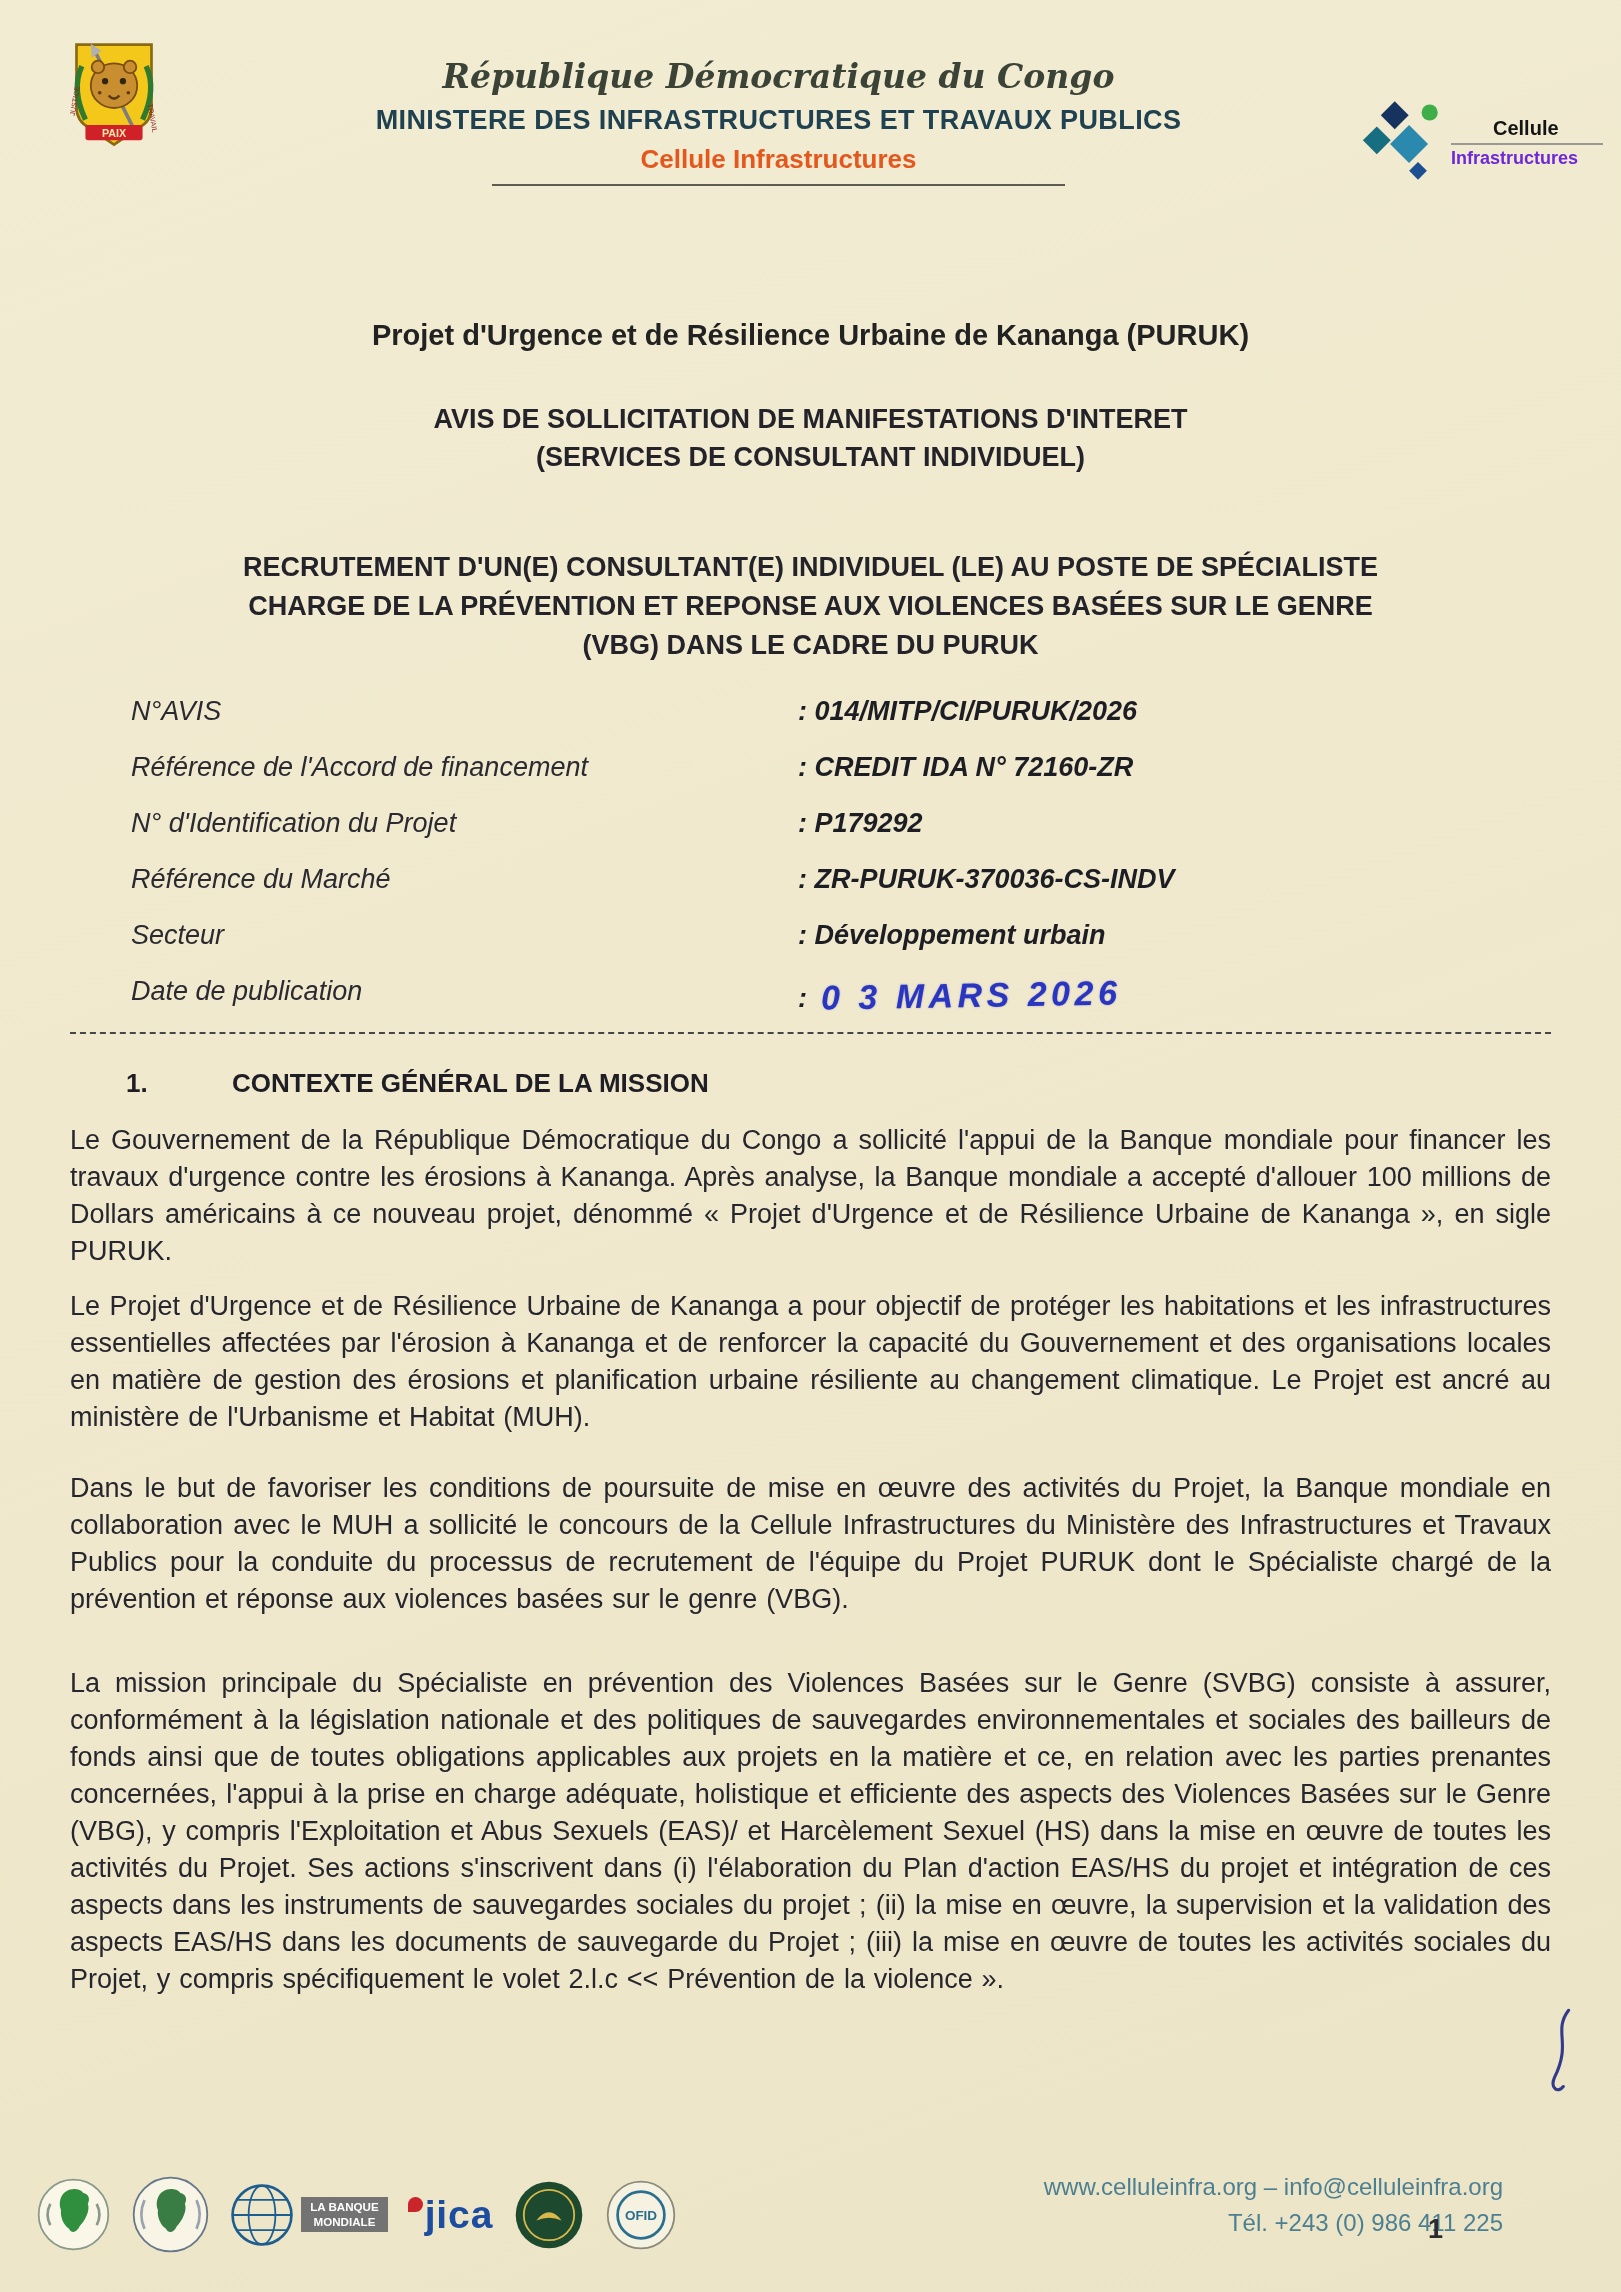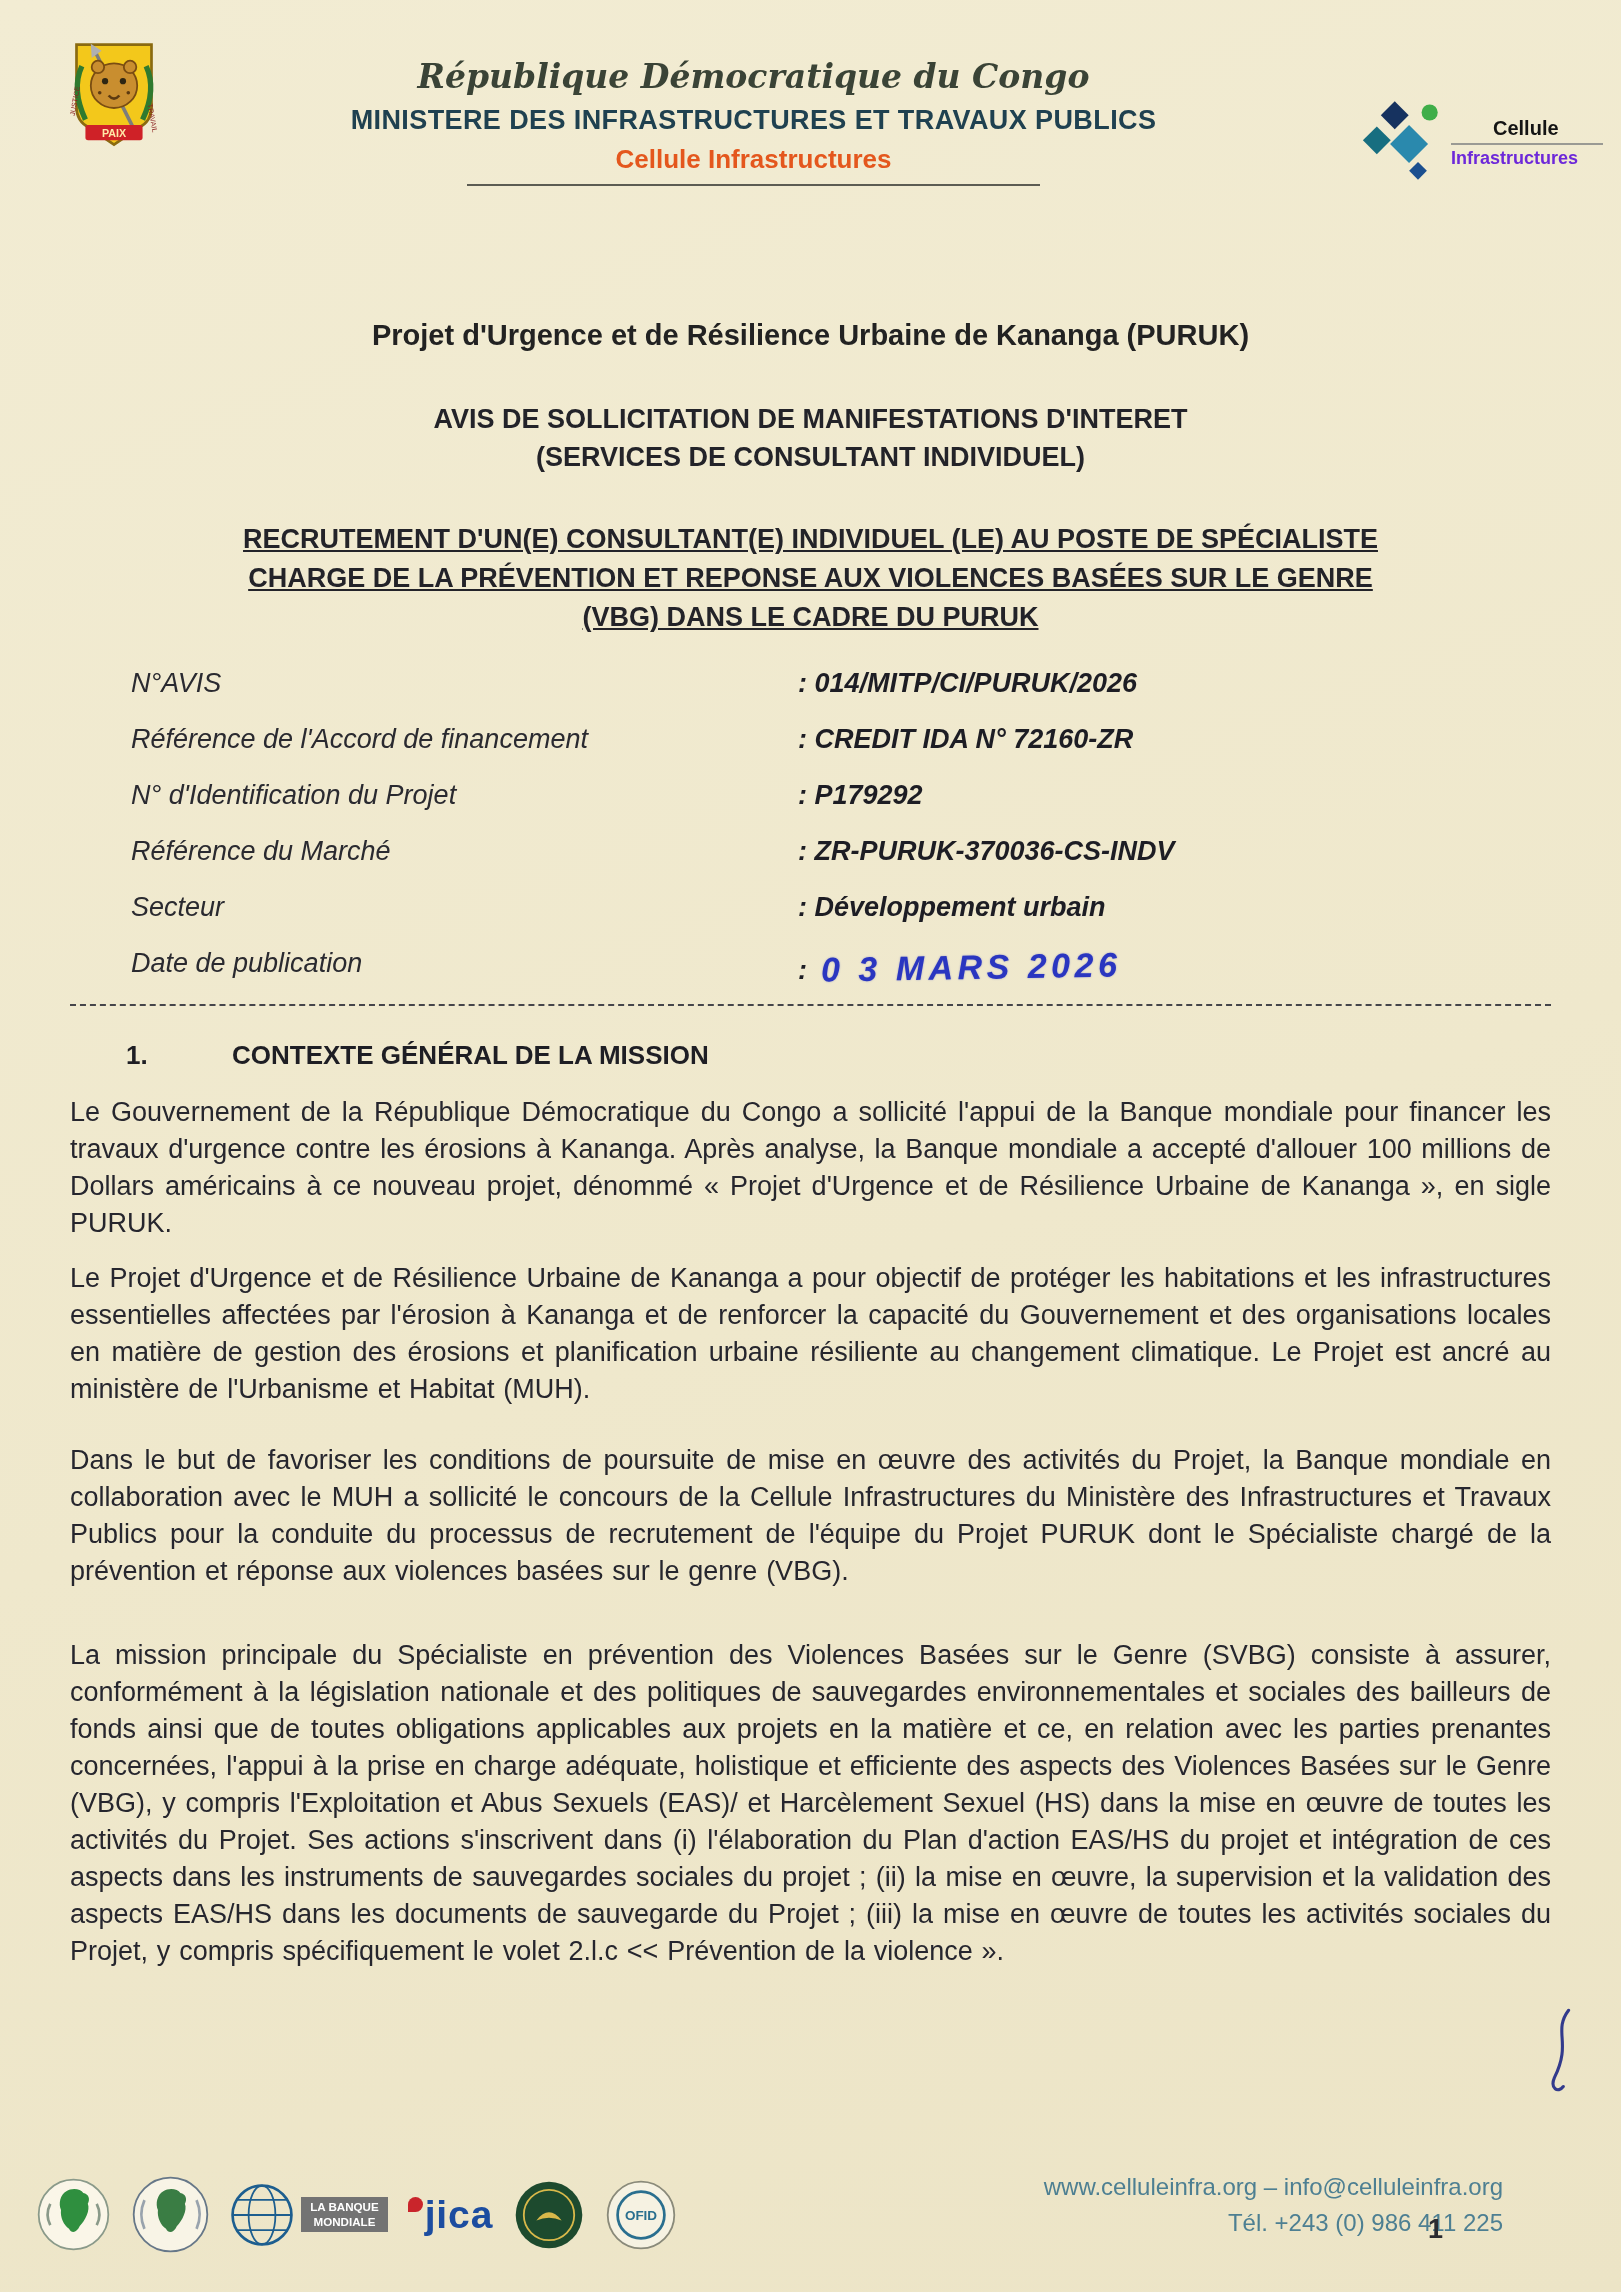--- a/index.html
+++ b/index.html
@@ -4,35 +4,35 @@
 <style>
   html,body{margin:0;padding:0;}
   body{
     width:1621px;height:2293px;position:relative;overflow:hidden;
     background:linear-gradient(160deg,#f2ecd3 0%,#efe8cc 55%,#ece4c6 100%);
     font-family:"Liberation Sans",sans-serif;color:#26262c;
   }
   
   .header{position:relative;height:210px;}
   .emblem{position:absolute;left:64px;top:39px;width:100px;height:113px;}
-  .header-center{position:absolute;left:270px;top:57px;width:967px;text-align:center;}
+  .header-center{position:absolute;left:295px;top:57px;width:967px;text-align:center;}
   .country-script{font-family:"DejaVu Serif",serif;font-style:italic;font-weight:bold;font-size:33px;color:#3a4336;}
   .ministry{margin-top:9px;font-size:27px;font-weight:bold;color:#1f4150;letter-spacing:0.4px;}
   .unit{margin-top:8px;font-size:26px;font-weight:bold;color:#e4571d;}
   .header-rule{margin:9px auto 0;width:573px;height:1.8px;background:#5c5c53;}
   .ci-logo{position:absolute;right:18px;top:100px;display:flex;align-items:center;}
   .ci-text{margin-left:7.2px;}
   .ci-line1{font-size:20px;font-weight:bold;color:#141414;margin-left:42px;}
   .ci-sep{width:152px;height:1.8px;background:#9a9a94;margin:3.6px 0;}
   .ci-line2{font-size:18px;font-weight:bold;color:#6d28d9;}
   
   .content{padding:0 70px;}
   .project-title{margin:109px 0 0;text-align:center;font-size:29px;font-weight:bold;color:#222;}
   .notice-title{margin-top:48px;text-align:center;font-size:27px;font-weight:bold;line-height:38px;color:#232329;}
-  .recruitment-title{margin-top:44px;text-align:center;font-size:27px;font-weight:bold;line-height:39px;color:#232329;text-decoration:underline;}
+  .recruitment-title{margin-top:72px;text-align:center;font-size:27px;font-weight:bold;line-height:39px;color:#232329;}
   .meta{margin-top:31px;padding-left:61px;font-style:italic;}
   .meta-row{display:flex;height:56px;font-size:27px;align-items:flex-start;}
   .meta-label{width:667px;color:#2a2a30;}
   .meta-value{font-weight:bold;color:#1d1d24;}
   .date-colon{font-weight:bold;}
   .stamp{
     display:inline-block;margin-left:14.3px;font-size:34px;font-weight:bold;
     color:#2a36c0;letter-spacing:4.5px;transform:rotate(-1deg);
     text-shadow:0 0 1.8px rgba(42,54,192,.45);
   }

